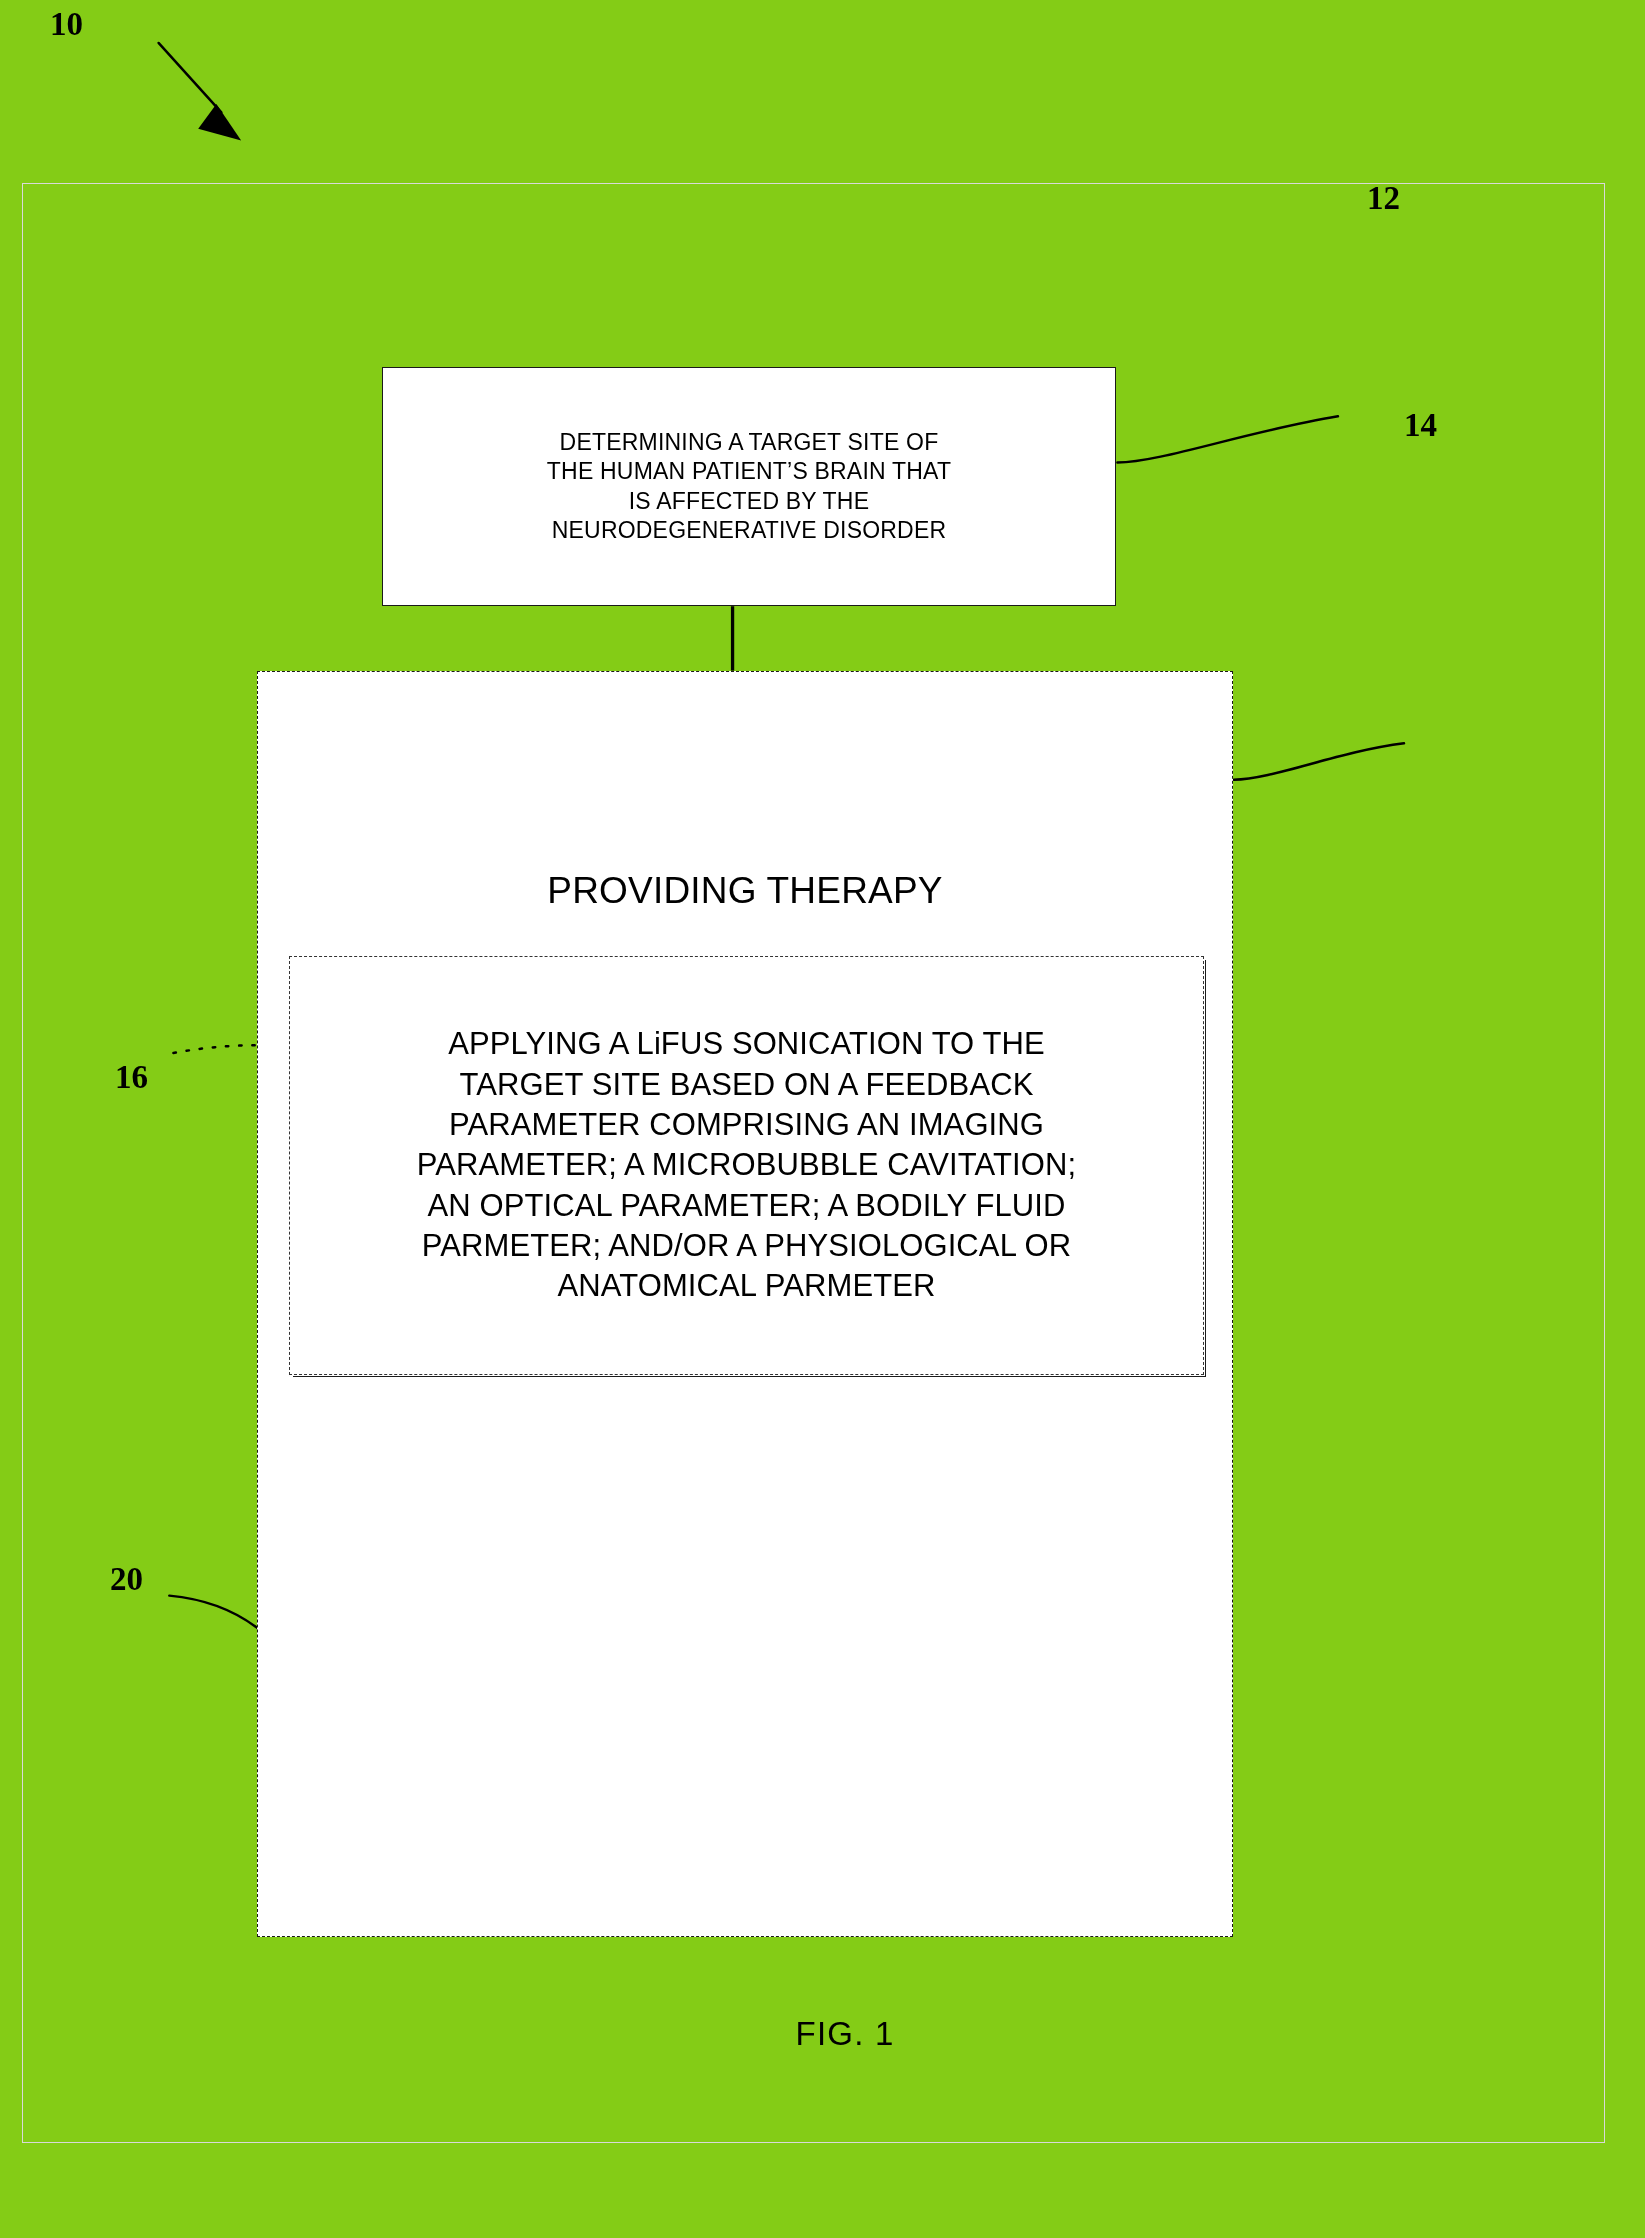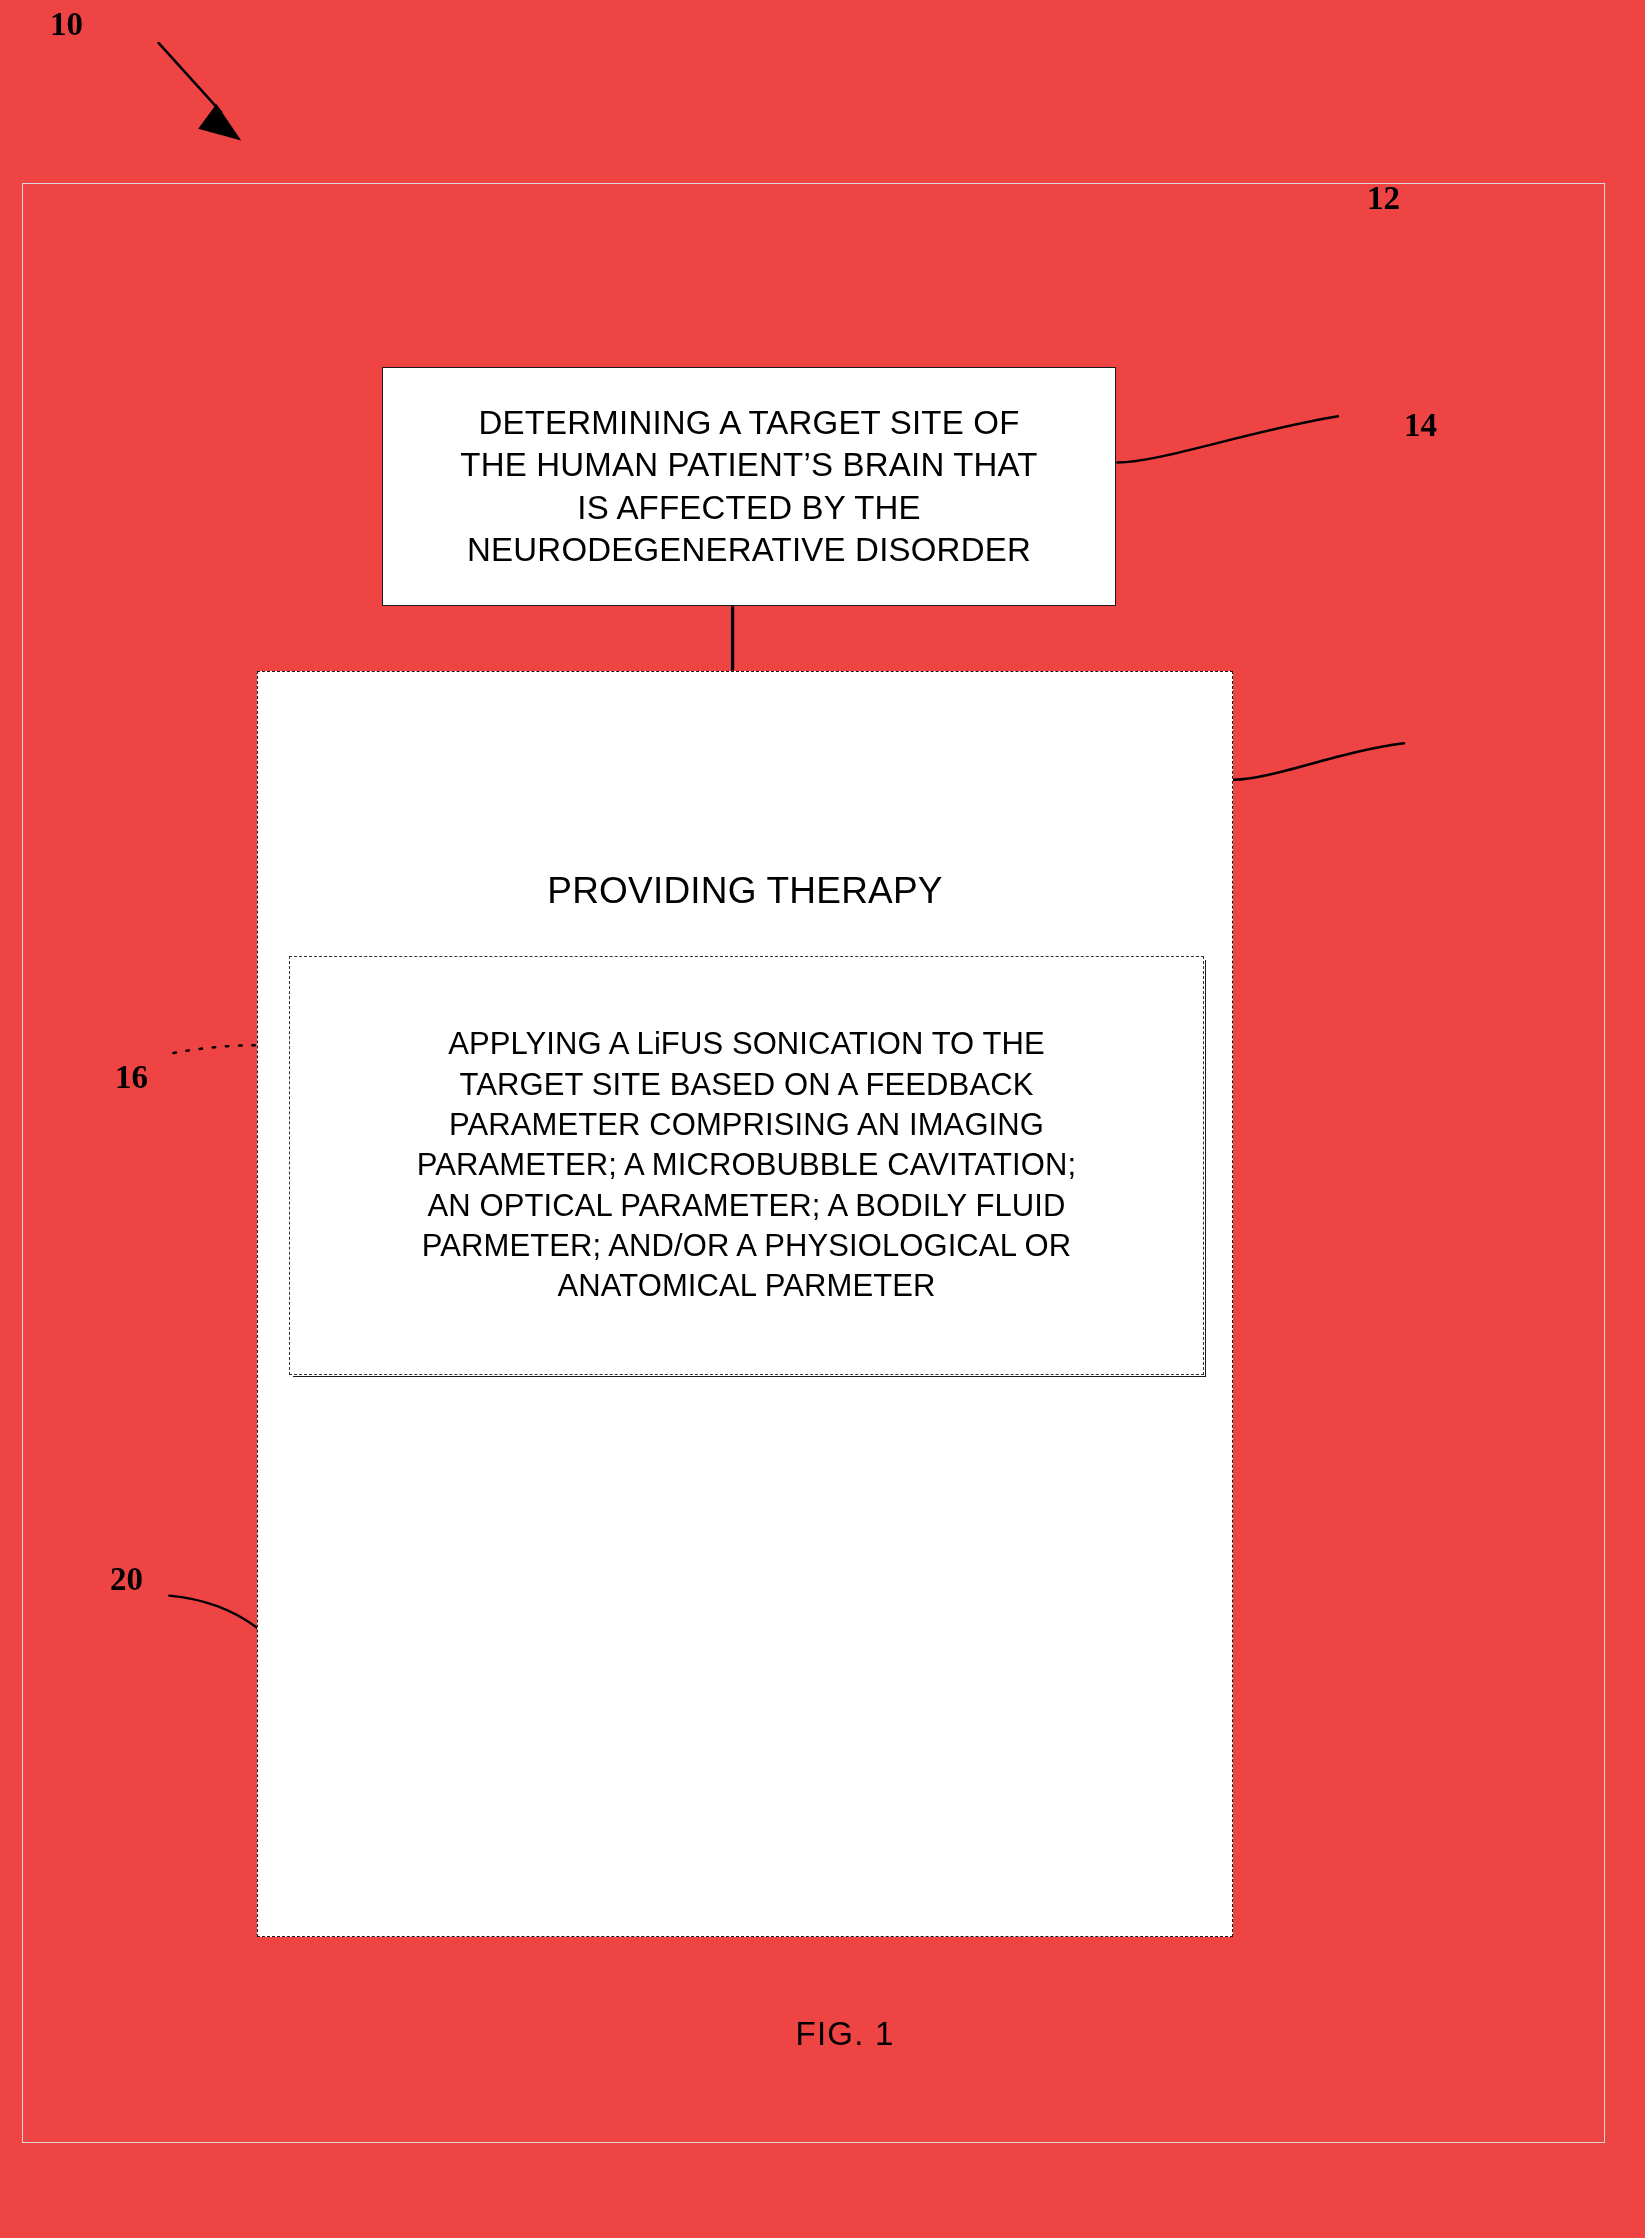--- a/index.html
+++ b/index.html
@@ -9,21 +9,21 @@
     background: #ffffff;
   }
   body {
     font-family: "Liberation Sans", sans-serif;
     color: #000000;
   }
   #figure-root {
     position: relative;
     width: 1646px;
     height: 2239px;
-    background: #ef4444;
+    background: #84cc16;
     overflow: hidden;
   }
 
   
   .ref-num {
     position: absolute;
     font-family: "Liberation Serif", serif;
     font-weight: bold;
     font-size: 33px;
     letter-spacing: 0px;
@@ -71,21 +71,21 @@
 
   
   #box-determining {
     left: 382px;
     top: 367px;
     width: 734px;
     height: 239px;
     border: 1.7px solid #1a1a1a;
   }
   #box-determining .node-text {
-    font-size: 33px;
+    font-size: 23px;
     line-height: 1.28;
     letter-spacing: 0.2px;
   }
 
   
   #box-providing {
     left: 257px;
     top: 671px;
     width: 976px;
     height: 1266px;

